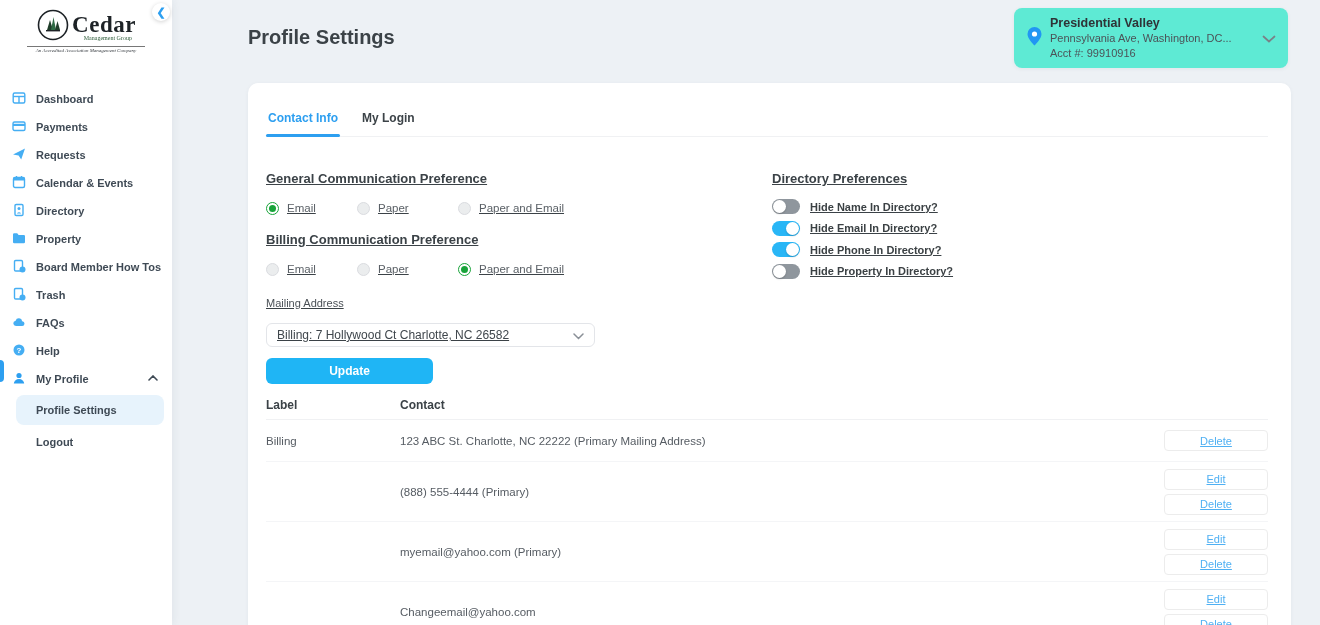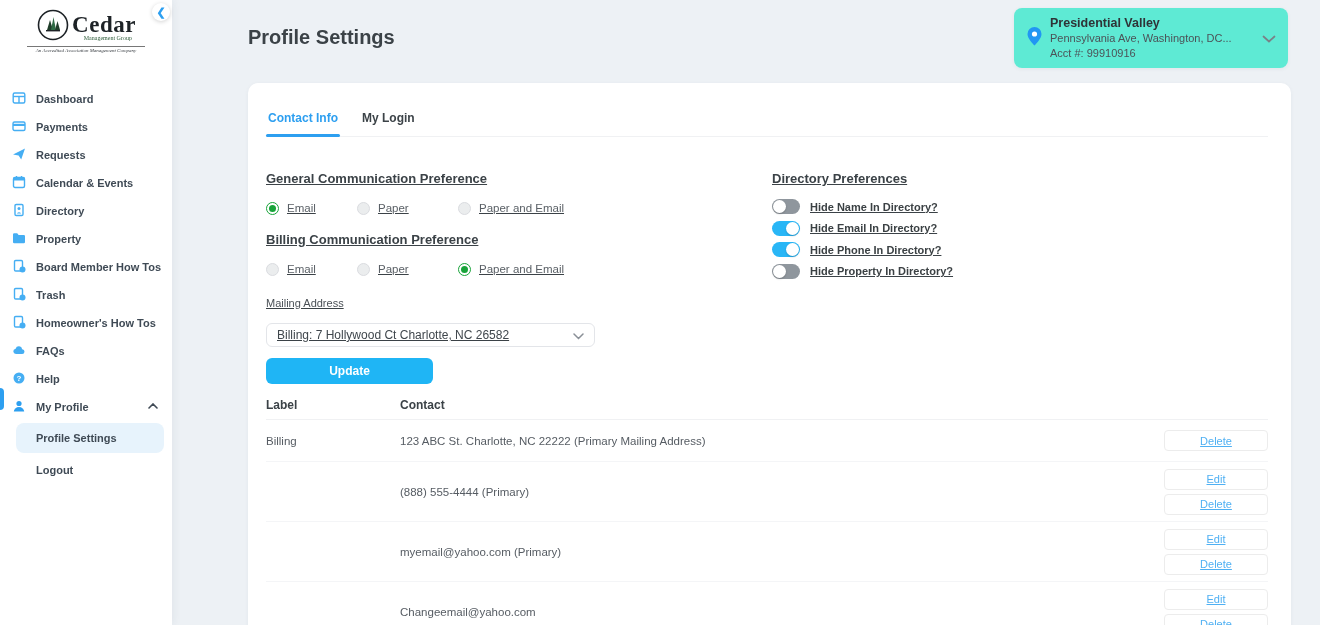--- a/index.html
+++ b/index.html
@@ -256,29 +256,20 @@
       <span class="lbl">Board Member How Tos</span>
     </div>
     <div class="nav-item">
       <span class="icn">
         <svg width="14" height="14" viewBox="0 0 14 14">
             <rect x="2.5" y="1.5" width="8" height="10.5" rx="1.2" fill="none" stroke="#45aef3" stroke-width="1.4"></rect>
             <circle cx="10.5" cy="10.5" r="3" fill="#45aef3"></circle>
           </svg>
       </span>
       <span class="lbl">Trash</span>
-    </div>
-    <div class="nav-item">
-      <span class="icn">
-        <svg width="14" height="14" viewBox="0 0 14 14">
-            <rect x="2.5" y="1.5" width="8" height="10.5" rx="1.2" fill="none" stroke="#45aef3" stroke-width="1.4"></rect>
-            <circle cx="10.5" cy="10.5" r="3" fill="#45aef3"></circle>
-          </svg>
-      </span>
-      <span class="lbl">Homeowner's How Tos</span>
     </div>
     <div class="nav-item">
       <span class="icn">
         <svg width="14" height="14" viewBox="0 0 14 14">
             <path d="M4,11 a2.7,2.7 0 0 1 -0.4,-5.37 a3.4,3.4 0 0 1 6.6,0.5 a2.4,2.4 0 0 1 -0.3,4.87 z" fill="#45aef3"></path>
           </svg>
       </span>
       <span class="lbl">FAQs</span>
     </div>
     <div class="nav-item">

